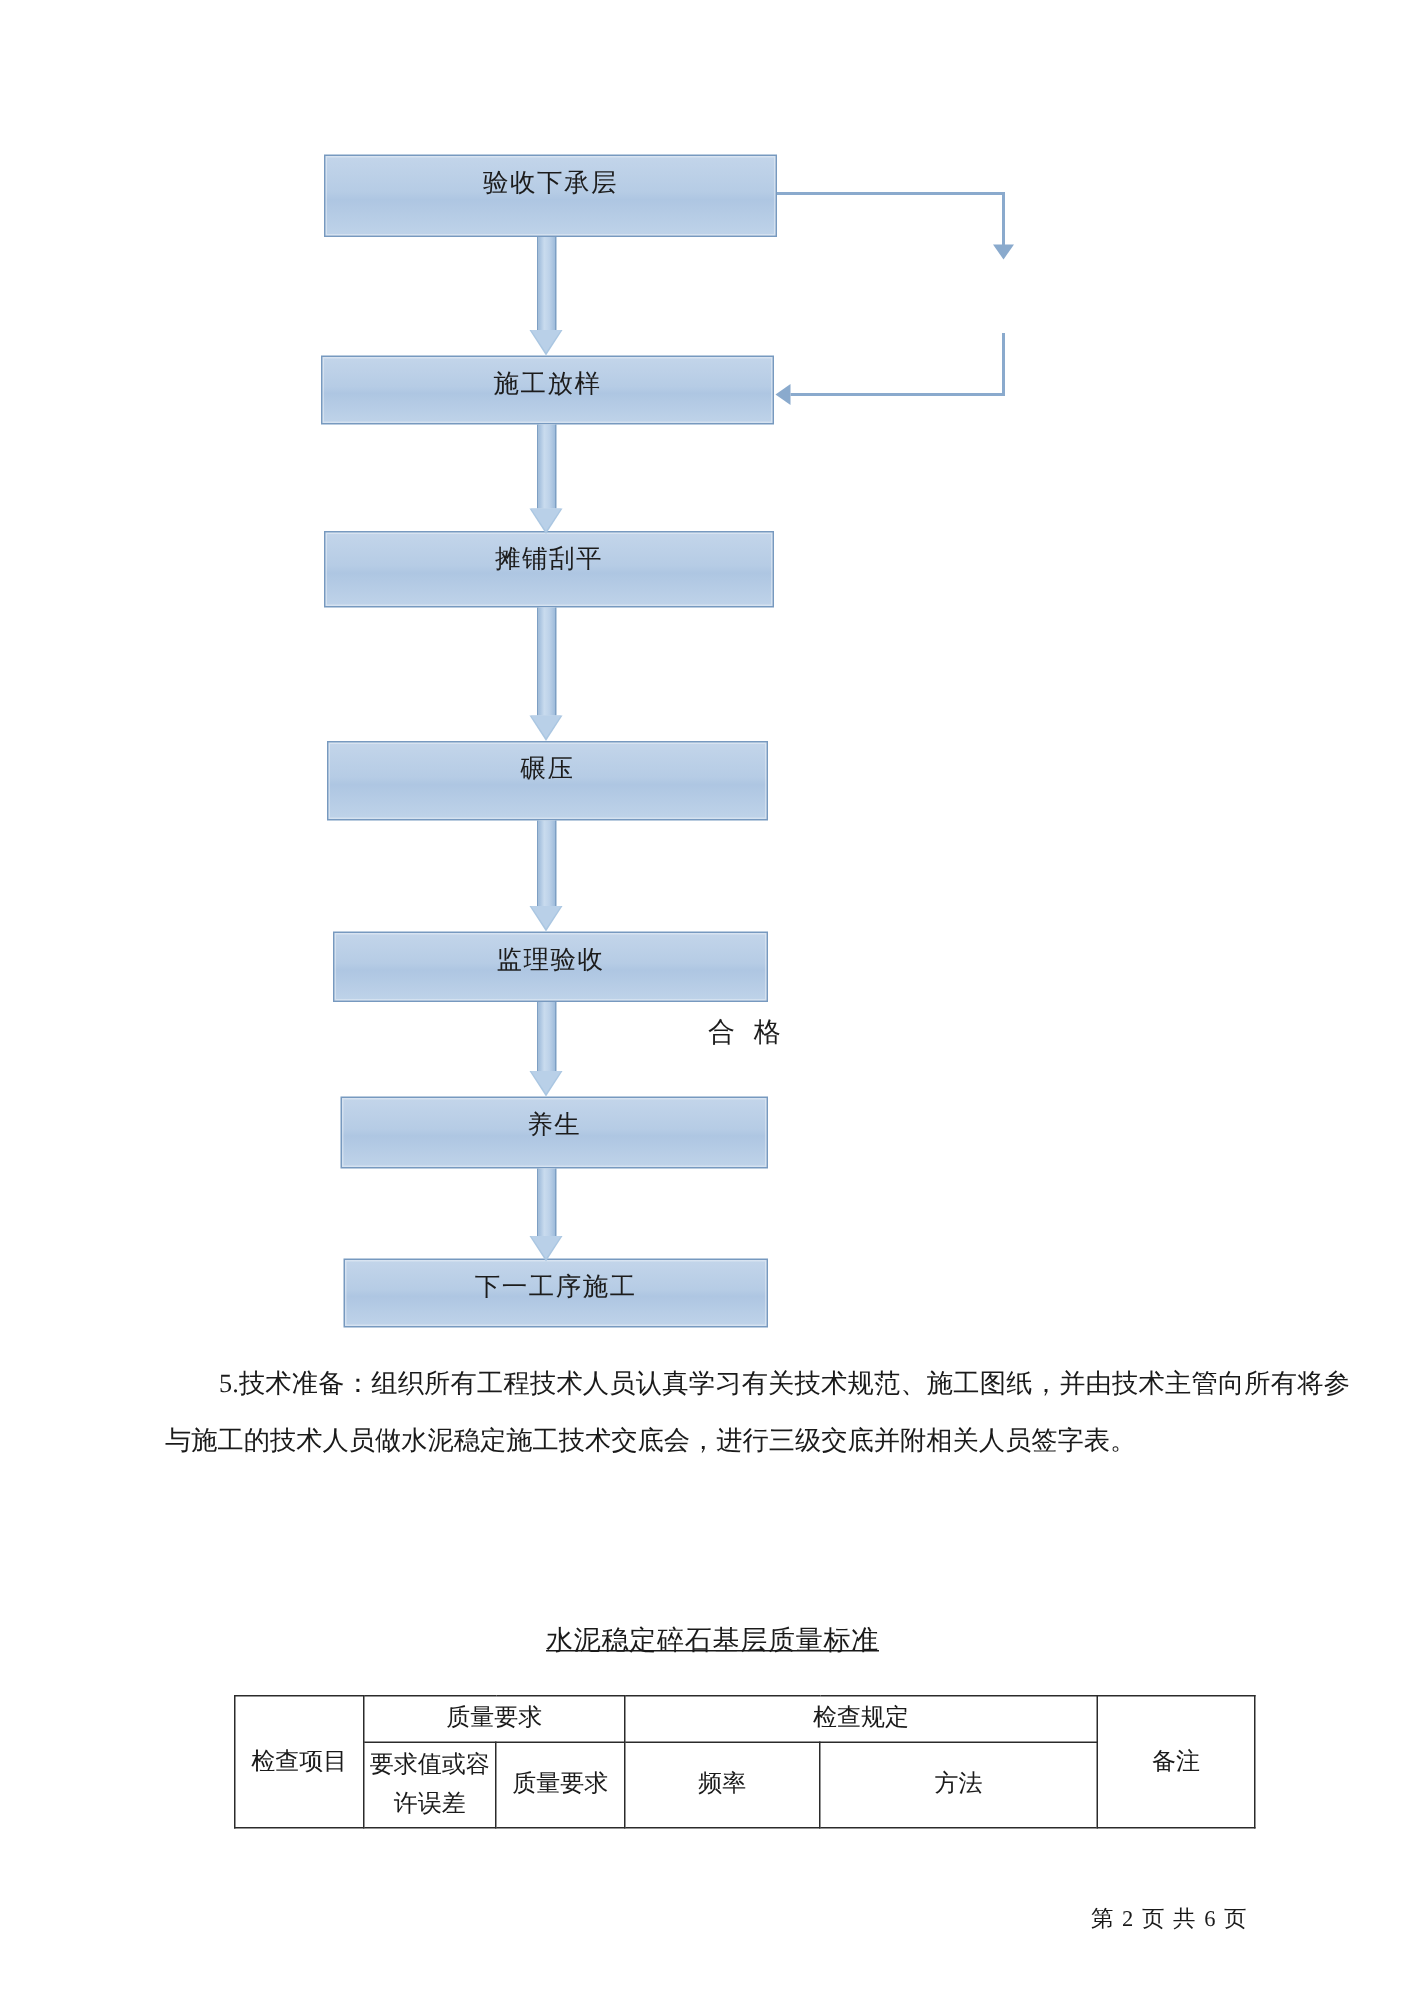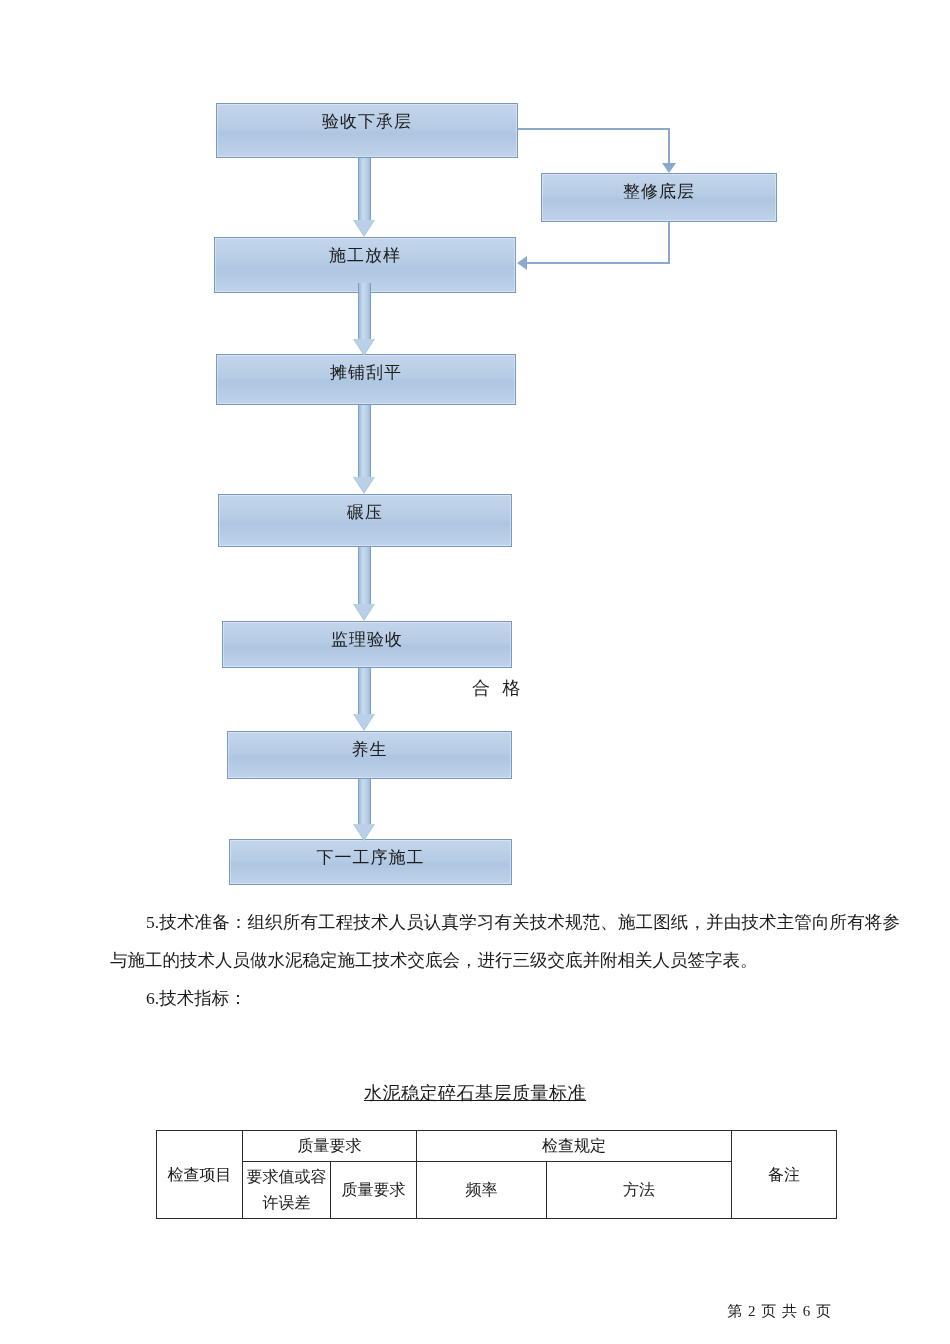--- a/index.html
+++ b/index.html
@@ -164,25 +164,22 @@
 <body>
 
 <div class="page">
 
   <div class="flow">
 
     <div class="node" style="left:216px; top:103px; width:302px; height:55px;">
       <span>验收下承层</span>
     </div>
 
-    <div class="node" style="left:541px; top:173px; width:236px; height:49px;">
-      <span>整修底层</span>
-    </div>
-
-    <div class="node" style="left:214px; top:237px; width:302px; height:56px;">
+
+    <div class="node" style="left:214px; top:237px; width:302px; height:46px;">
       <span>施工放样</span>
     </div>
 
     <div class="node" style="left:216px; top:354px; width:300px; height:51px;">
       <span>摊铺刮平</span>
     </div>
 
     <div class="node" style="left:218px; top:494px; width:294px; height:53px;text-align:center;">
       <span>碾压</span>
     </div>
@@ -224,21 +221,20 @@
 
     <div class="flow-label" style="left:472px; top:676px;">合  格</div>
 
     <div class="vshaft" style="left:358px; top:779px; width:13px; height:45px;"></div>
     <div class="vhead" style="left:353px; top:824px;"></div>
 
   </div>
 
   <div class="body-text para-indent" style="top:903px;">5.技术准备：组织所有工程技术人员认真学习有关技术规范、施工图纸，并由技术主管向所有将参与施工的技术人员做水泥稳定施工技术交底会，进行三级交底并附相关人员签字表。</div>
 
-  <div class="body-text para-indent" style="top:979px;">6.技术指标：</div>
 
   <div class="table-title" style="top:1081px;text-decoration:underline;">水泥稳定碎石基层质量标准</div>
 
   <table class="spec" style="left:156px; top:1130px; width:680px;">
     <colgroup>
       <col style="width:86px;">
       <col style="width:88px;">
       <col style="width:86px;">
       <col style="width:130px;">
       <col style="width:185px;">
@@ -253,15 +249,15 @@
       </tr>
       <tr>
         <td>要求值或容许误差</td>
         <td>质量要求</td>
         <td>频率</td>
         <td>方法</td>
       </tr>
     </tbody>
   </table>
 
-  <div class="footer" style="top:1270px;margin-top:32px;">第 2 页 共 6 页</div>
+  <div class="footer" style="top:1270px;">第 2 页 共 6 页</div>
 
 </div>
 
 </body></html>

